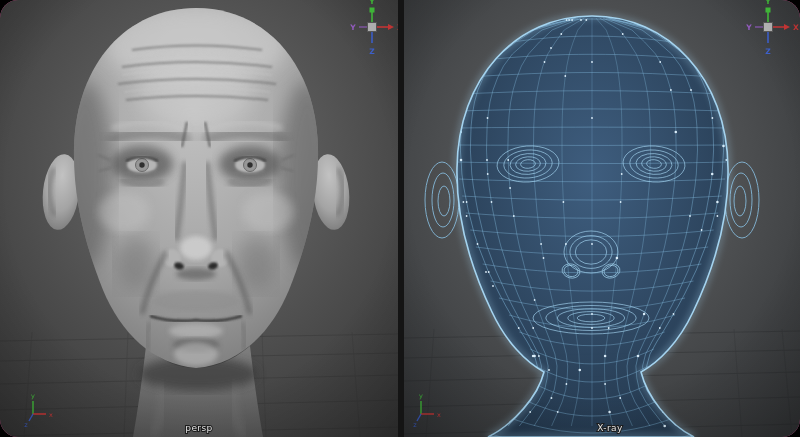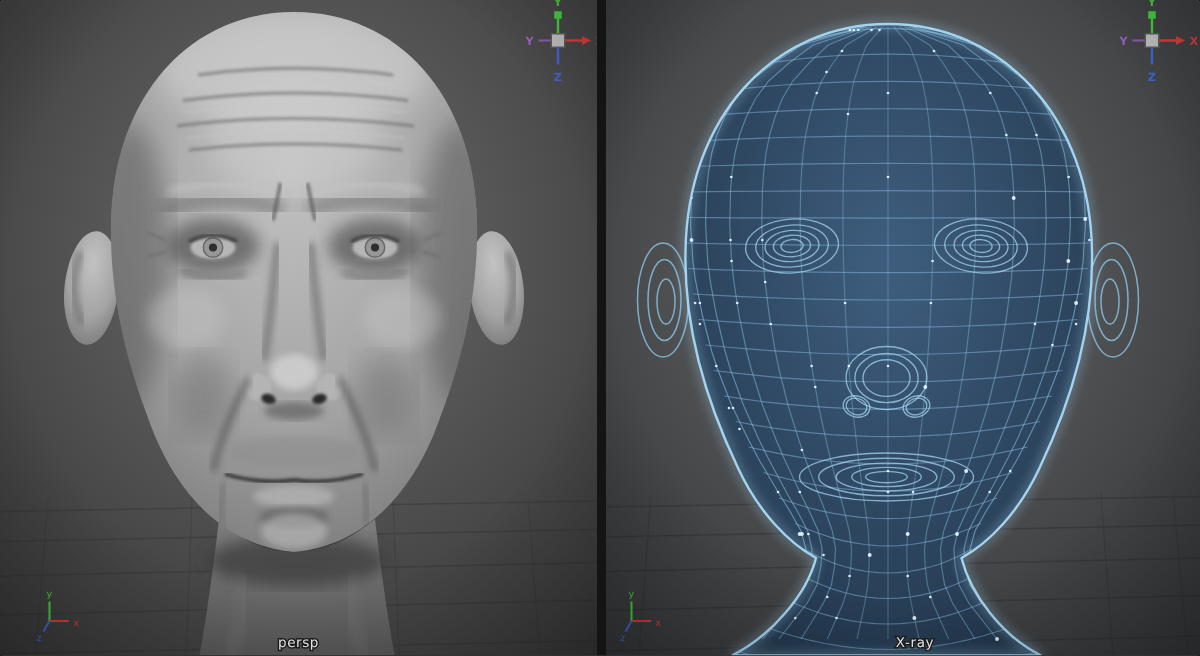--- a/index.html
+++ b/index.html
@@ -1,18 +1,18 @@
 <!DOCTYPE html>
 <html><head>
 <meta charset="utf-8">
 <style>
   html,body{margin:0;padding:0;background:#000;}
   .frame{
     width:800px;height:437px;position:relative;display:flex;
-    border-radius:2px;overflow:hidden;background:#737373;
+    border-radius:18px;overflow:hidden;background:#ec4899;
   }
   .viewport{position:relative;height:437px;}
   .vp-left{width:398px;}
   .divider{width:6px;height:437px;background:#141414;}
   .vp-right{width:368px;}
   svg{display:block;}
   text{
     font-family:"DejaVu Sans", sans-serif;
     user-select:none;
   }

